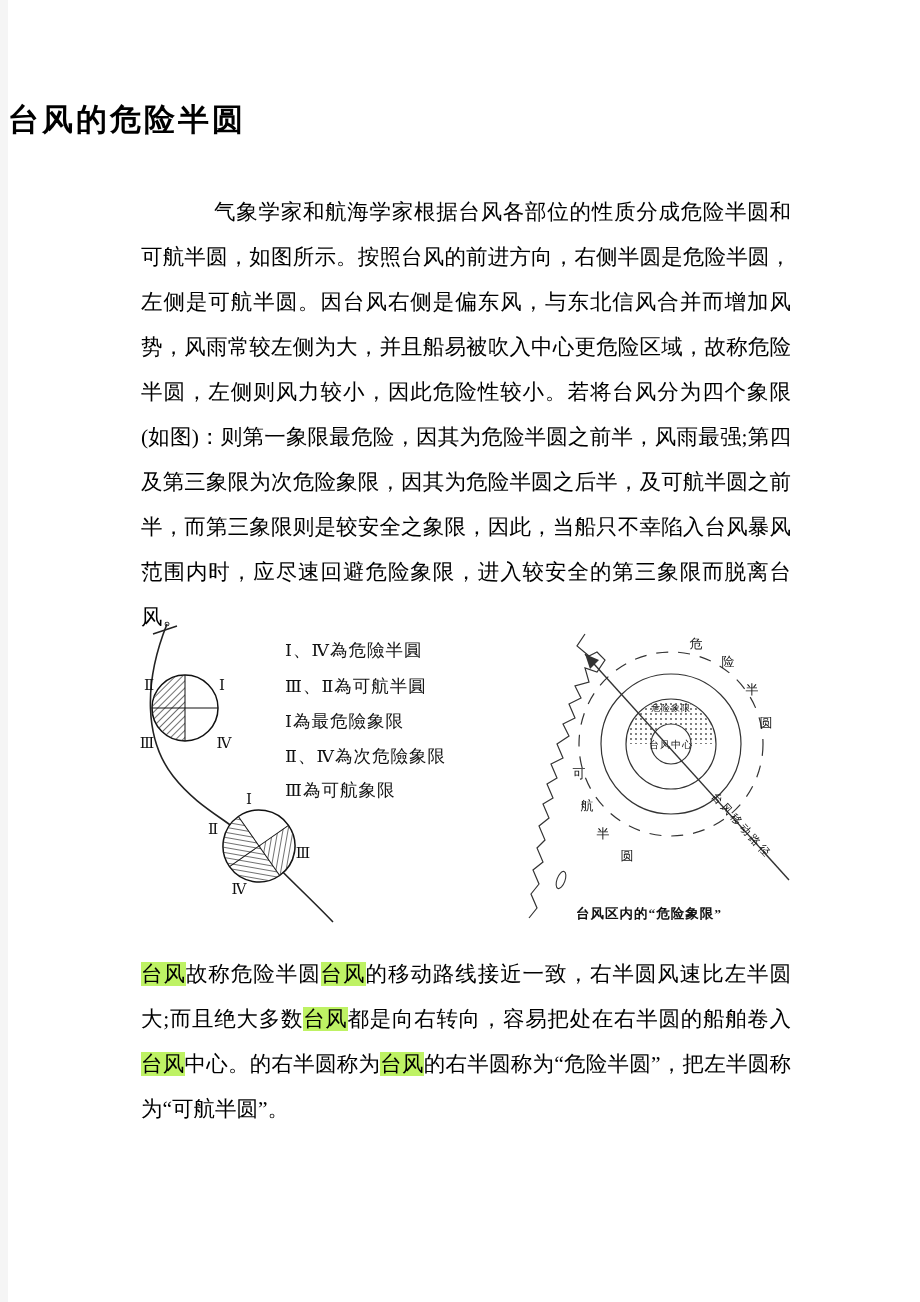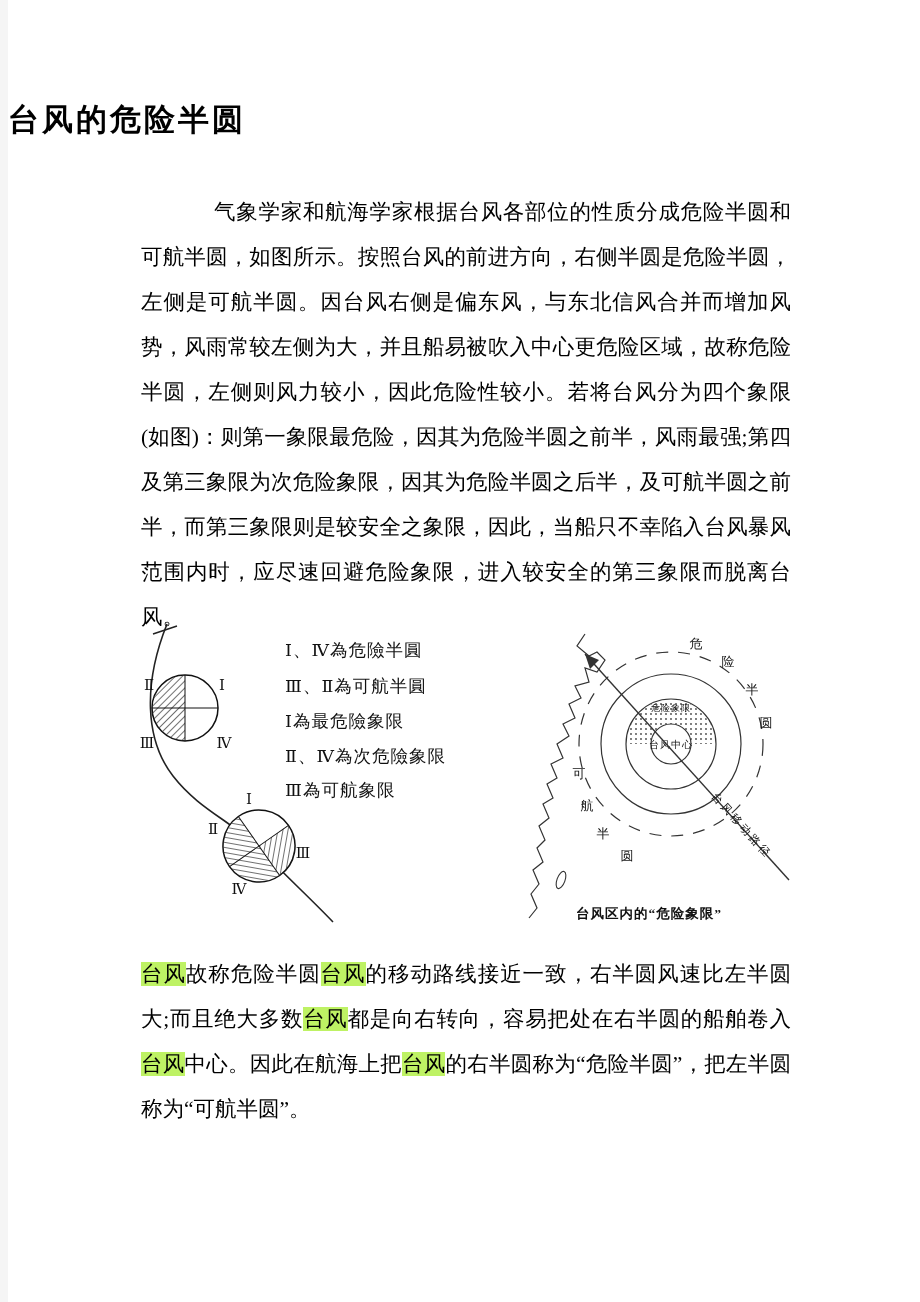--- a/index.html
+++ b/index.html
@@ -113,14 +113,14 @@
 
       <text x="80" y="146" font-size="13" text-anchor="middle">可</text>
       <text x="88" y="178" font-size="13" text-anchor="middle">航</text>
       <text x="104" y="206" font-size="13" text-anchor="middle">半</text>
       <text x="128" y="228" font-size="13" text-anchor="middle">圆</text>
 
       <text x="150" y="286" text-anchor="middle" font-size="13.5" font-weight="bold" letter-spacing="1">台风区内的“危险象限”</text>
     </svg>
   </div>
 
-  <p class="body p2"><span class="hl">台风</span><span>故称危险半圆</span><span class="hl">台风</span><span>的移动路线接近一致，右半圆风速比左半圆大;而且绝大多数</span><span class="hl">台风</span><span>都是向右转向，容易把处在右半圆的船舶卷入</span><span class="hl">台风</span><span>中心。因此在航海上把</span><span class="hl">台风</span><span>的右半圆称为“危险半圆”，把左半圆称为“可航半圆”。</span></p>
+  <p class="body p2"><span class="hl">台风</span><span>故称危险半圆</span><span class="hl">台风</span><span>的移动路线接近一致，右半圆风速比左半圆大;而且绝大多数</span><span class="hl">台风</span><span>都是向右转向，容易把处在右半圆的船舶卷入</span><span class="hl">台风</span><span>中心。的右半圆称为</span><span class="hl">台风</span><span>的右半圆称为“危险半圆”，把左半圆称为“可航半圆”。</span></p>
 </div>
 
 </body></html>

